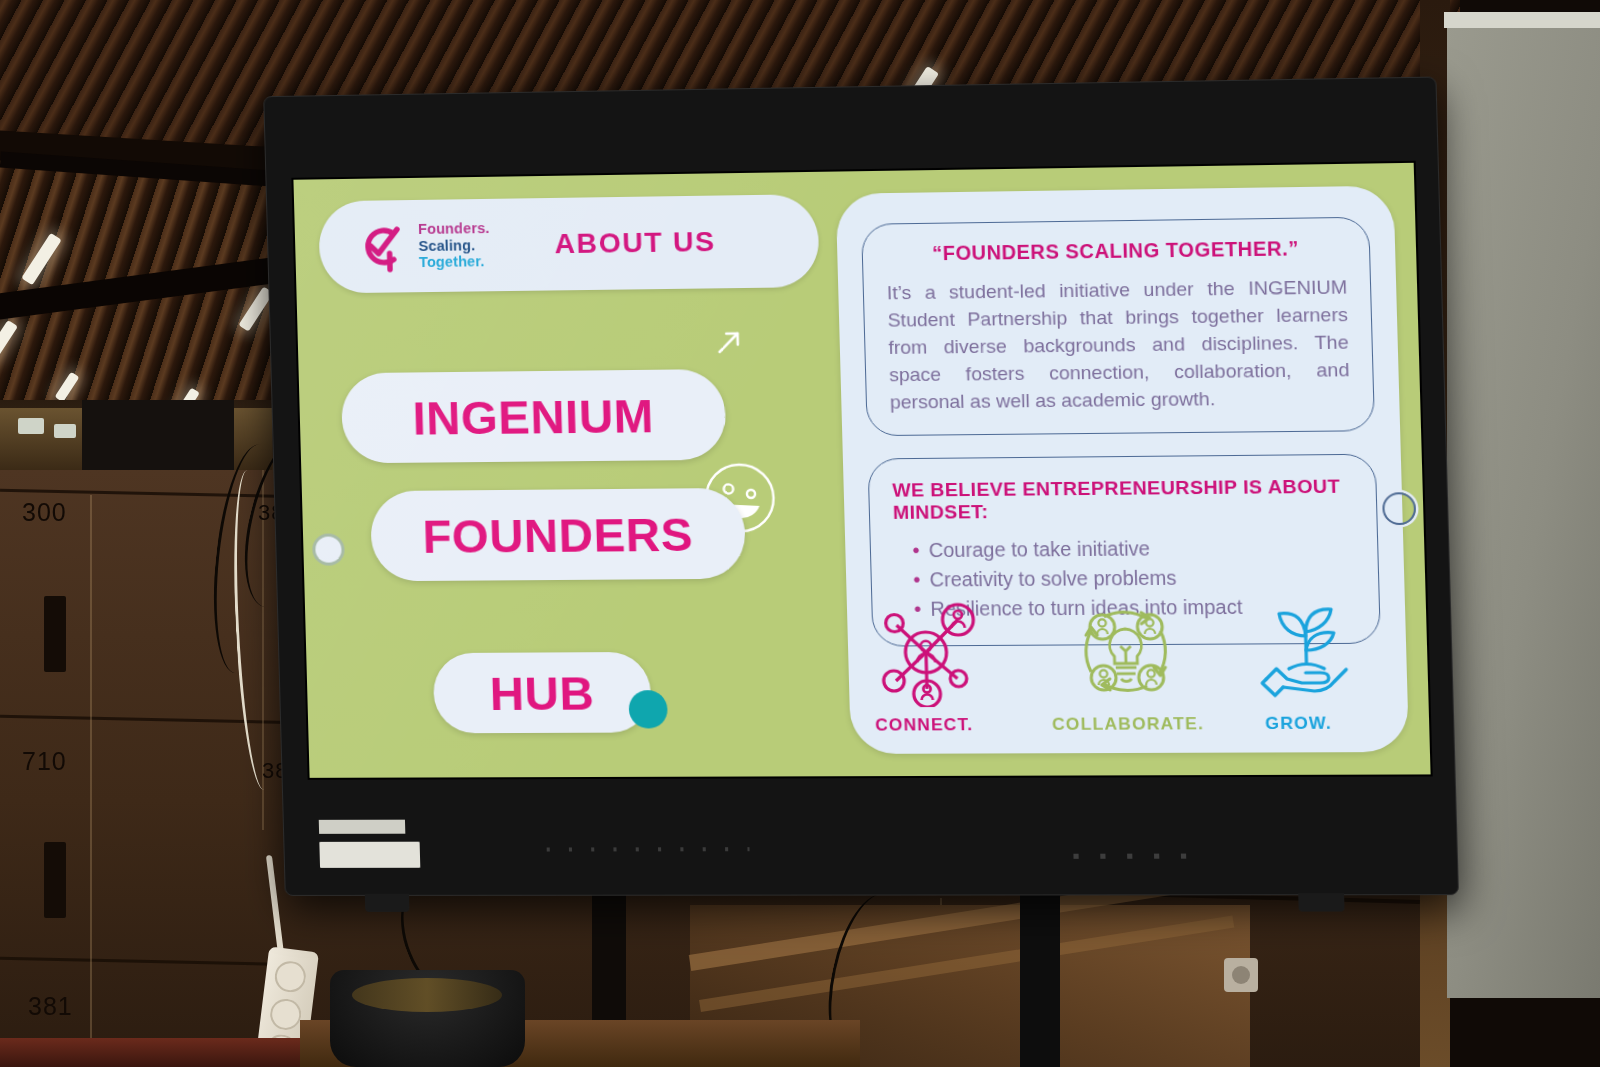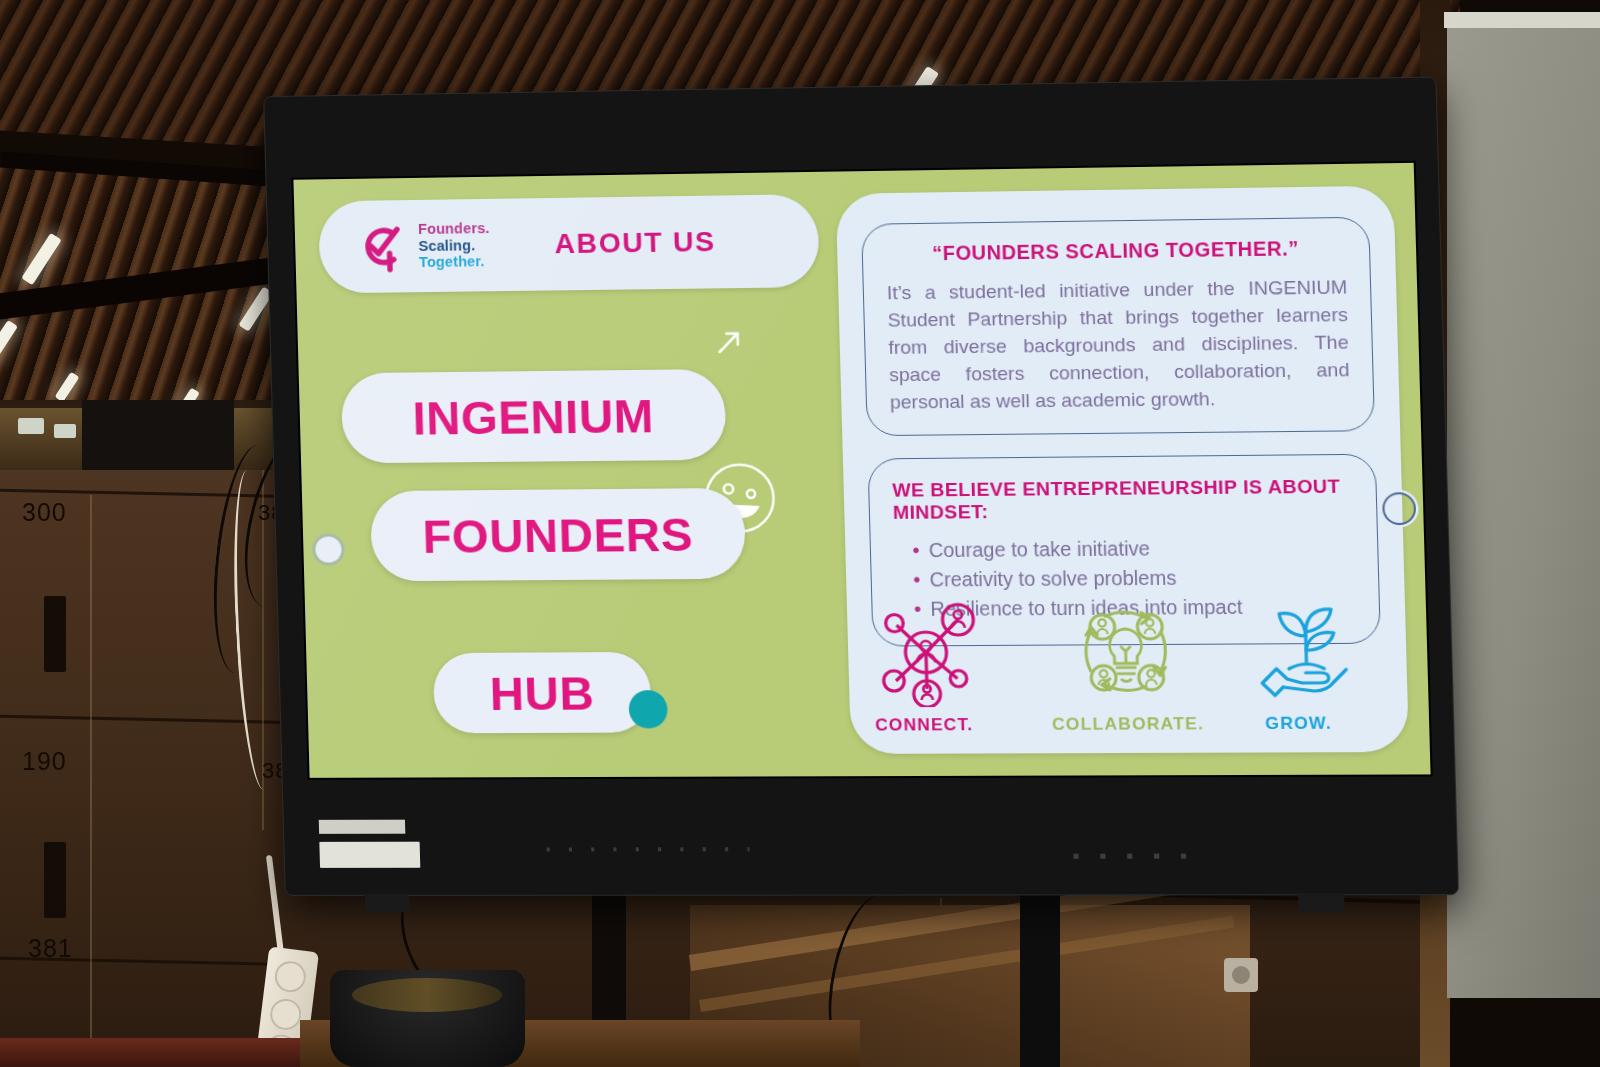--- a/index.html
+++ b/index.html
@@ -333,22 +333,22 @@
 
   <div class="lockers"></div>
 
   <div class="hseam" style="left:0;top:492px;width:300px;height:3px;transform:rotate(1.2deg);"></div>
   <div class="hseam" style="left:0;top:718px;width:300px;height:3px;transform:rotate(1.2deg);"></div>
   <div class="hseam" style="left:0;top:960px;width:300px;height:3px;transform:rotate(1.2deg);"></div>
   <div class="seam" style="left:90px;top:495px;width:2px;height:575px;"></div>
   <div class="seam" style="left:262px;top:470px;width:2px;height:360px;"></div>
 
   <div class="lknum" style="left:22px;top:498px;">300</div>
-  <div class="lknum" style="left:22px;top:747px;">190</div>
-  <div class="lknum" style="left:28px;top:934px;">381</div>
+  <div class="lknum" style="left:22px;top:747px;">710</div>
+  <div class="lknum" style="left:28px;top:992px;">381</div>
   <div class="lknum sm" style="left:258px;top:500px;">38</div>
   <div class="lknum sm" style="left:262px;top:758px;">38</div>
   <div class="lknum sm" style="left:266px;top:992px;">38</div>
 
   <div class="lkhandle" style="left:44px;top:596px;width:22px;height:76px;"></div>
   <div class="lkhandle" style="left:44px;top:842px;width:22px;height:76px;"></div>
 
   <div class="hseam" style="left:700px;top:890px;width:720px;height:4px;transform:rotate(1.6deg);"></div>
   <div class="seam" style="left:940px;top:898px;width:2px;height:170px;"></div>
   <div class="lknum sm" style="left:880px;top:925px;">393</div>

